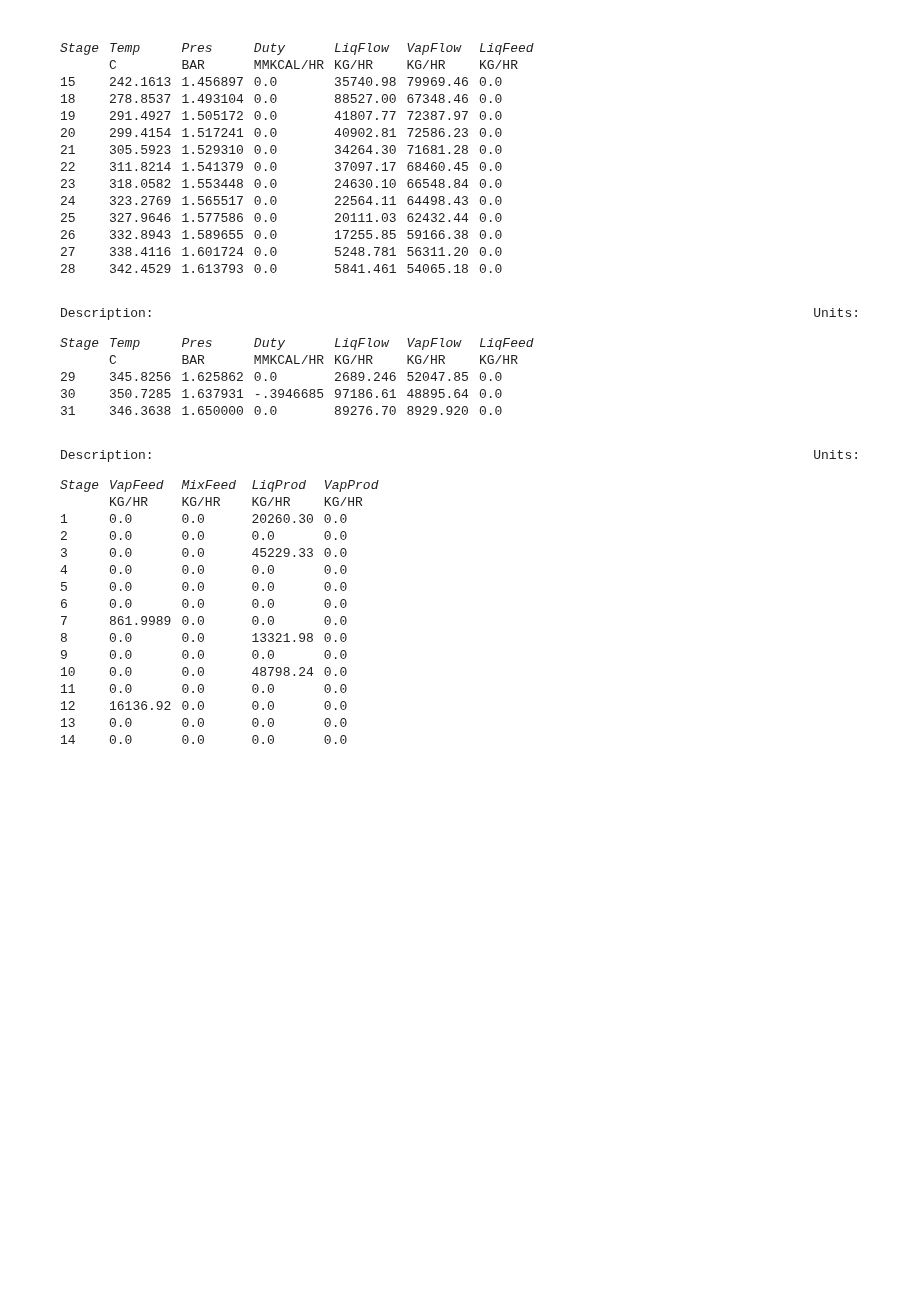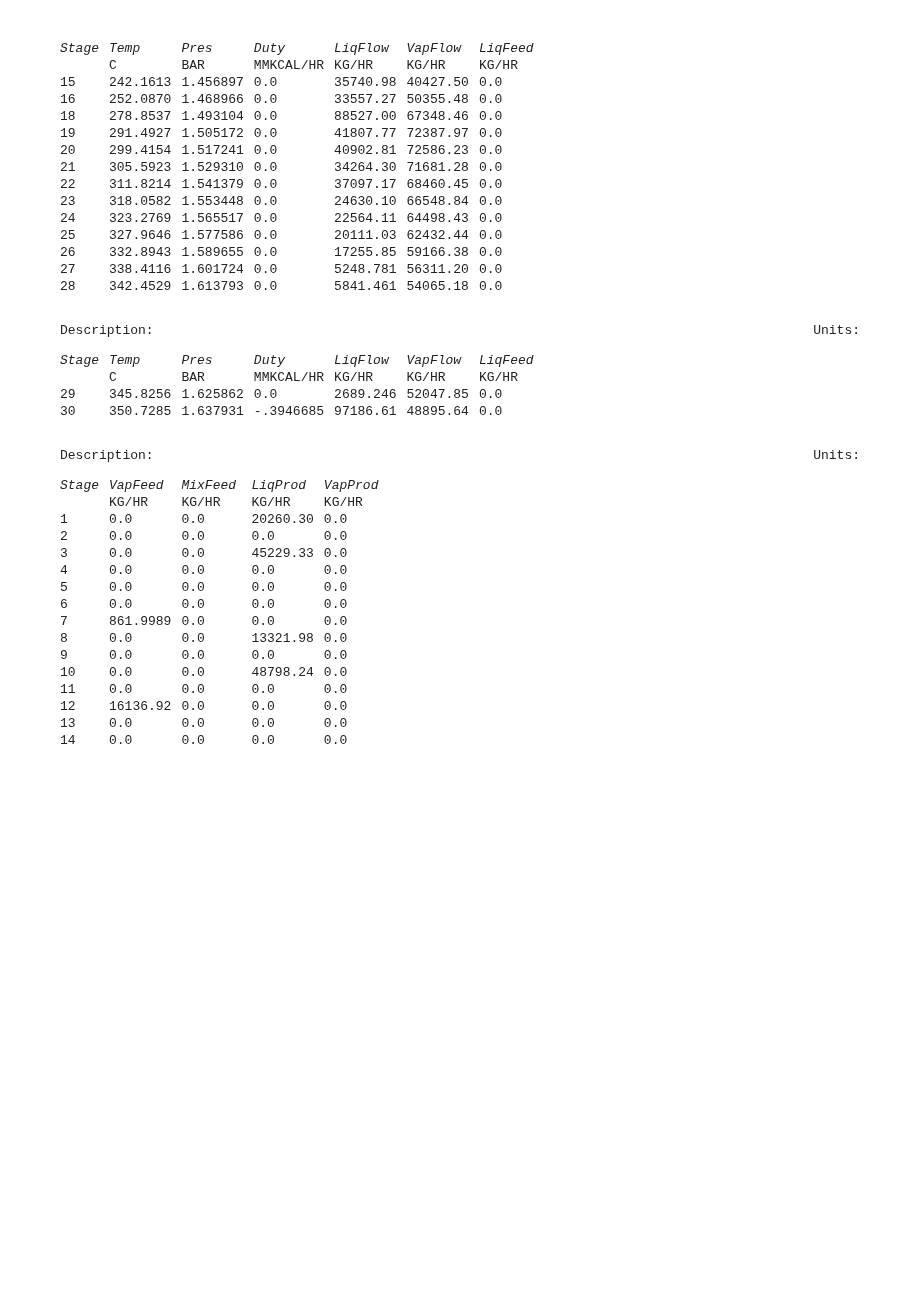--- a/index.html
+++ b/index.html
@@ -57,30 +57,21 @@
           <td>KG/HR</td>
         </tr>
     </thead>
     <tbody id="s1-body">
         <tr>
           <td>15</td>
           <td>242.1613</td>
           <td>1.456897</td>
           <td>0.0</td>
           <td>35740.98</td>
-          <td>40427.50</td>
-          <td>0.0</td>
-        </tr>
-        <tr>
-          <td>16</td>
-          <td>252.0870</td>
-          <td>1.468966</td>
-          <td>0.0</td>
-          <td>33557.27</td>
-          <td>50355.48</td>
+          <td>79969.46</td>
           <td>0.0</td>
         </tr>
         <tr>
           <td>18</td>
           <td>278.8537</td>
           <td>1.493104</td>
           <td>0.0</td>
           <td>88527.00</td>
           <td>67348.46</td>
           <td>0.0</td>
@@ -218,20 +209,29 @@
         </tr>
         <tr>
           <td>30</td>
           <td>350.7285</td>
           <td>1.637931</td>
           <td>-.3946685</td>
           <td>97186.61</td>
           <td>48895.64</td>
           <td>0.0</td>
         </tr>
+        <tr>
+          <td>31</td>
+          <td>346.3638</td>
+          <td>1.650000</td>
+          <td>0.0</td>
+          <td>89276.70</td>
+          <td>8929.920</td>
+          <td>0.0</td>
+        </tr>
       </tbody>
   </table>
 </div>
 
 <div class="description-row section">
   <span>Description:</span>
   <span>Units:</span>
 </div>
 
 <div class="section">

